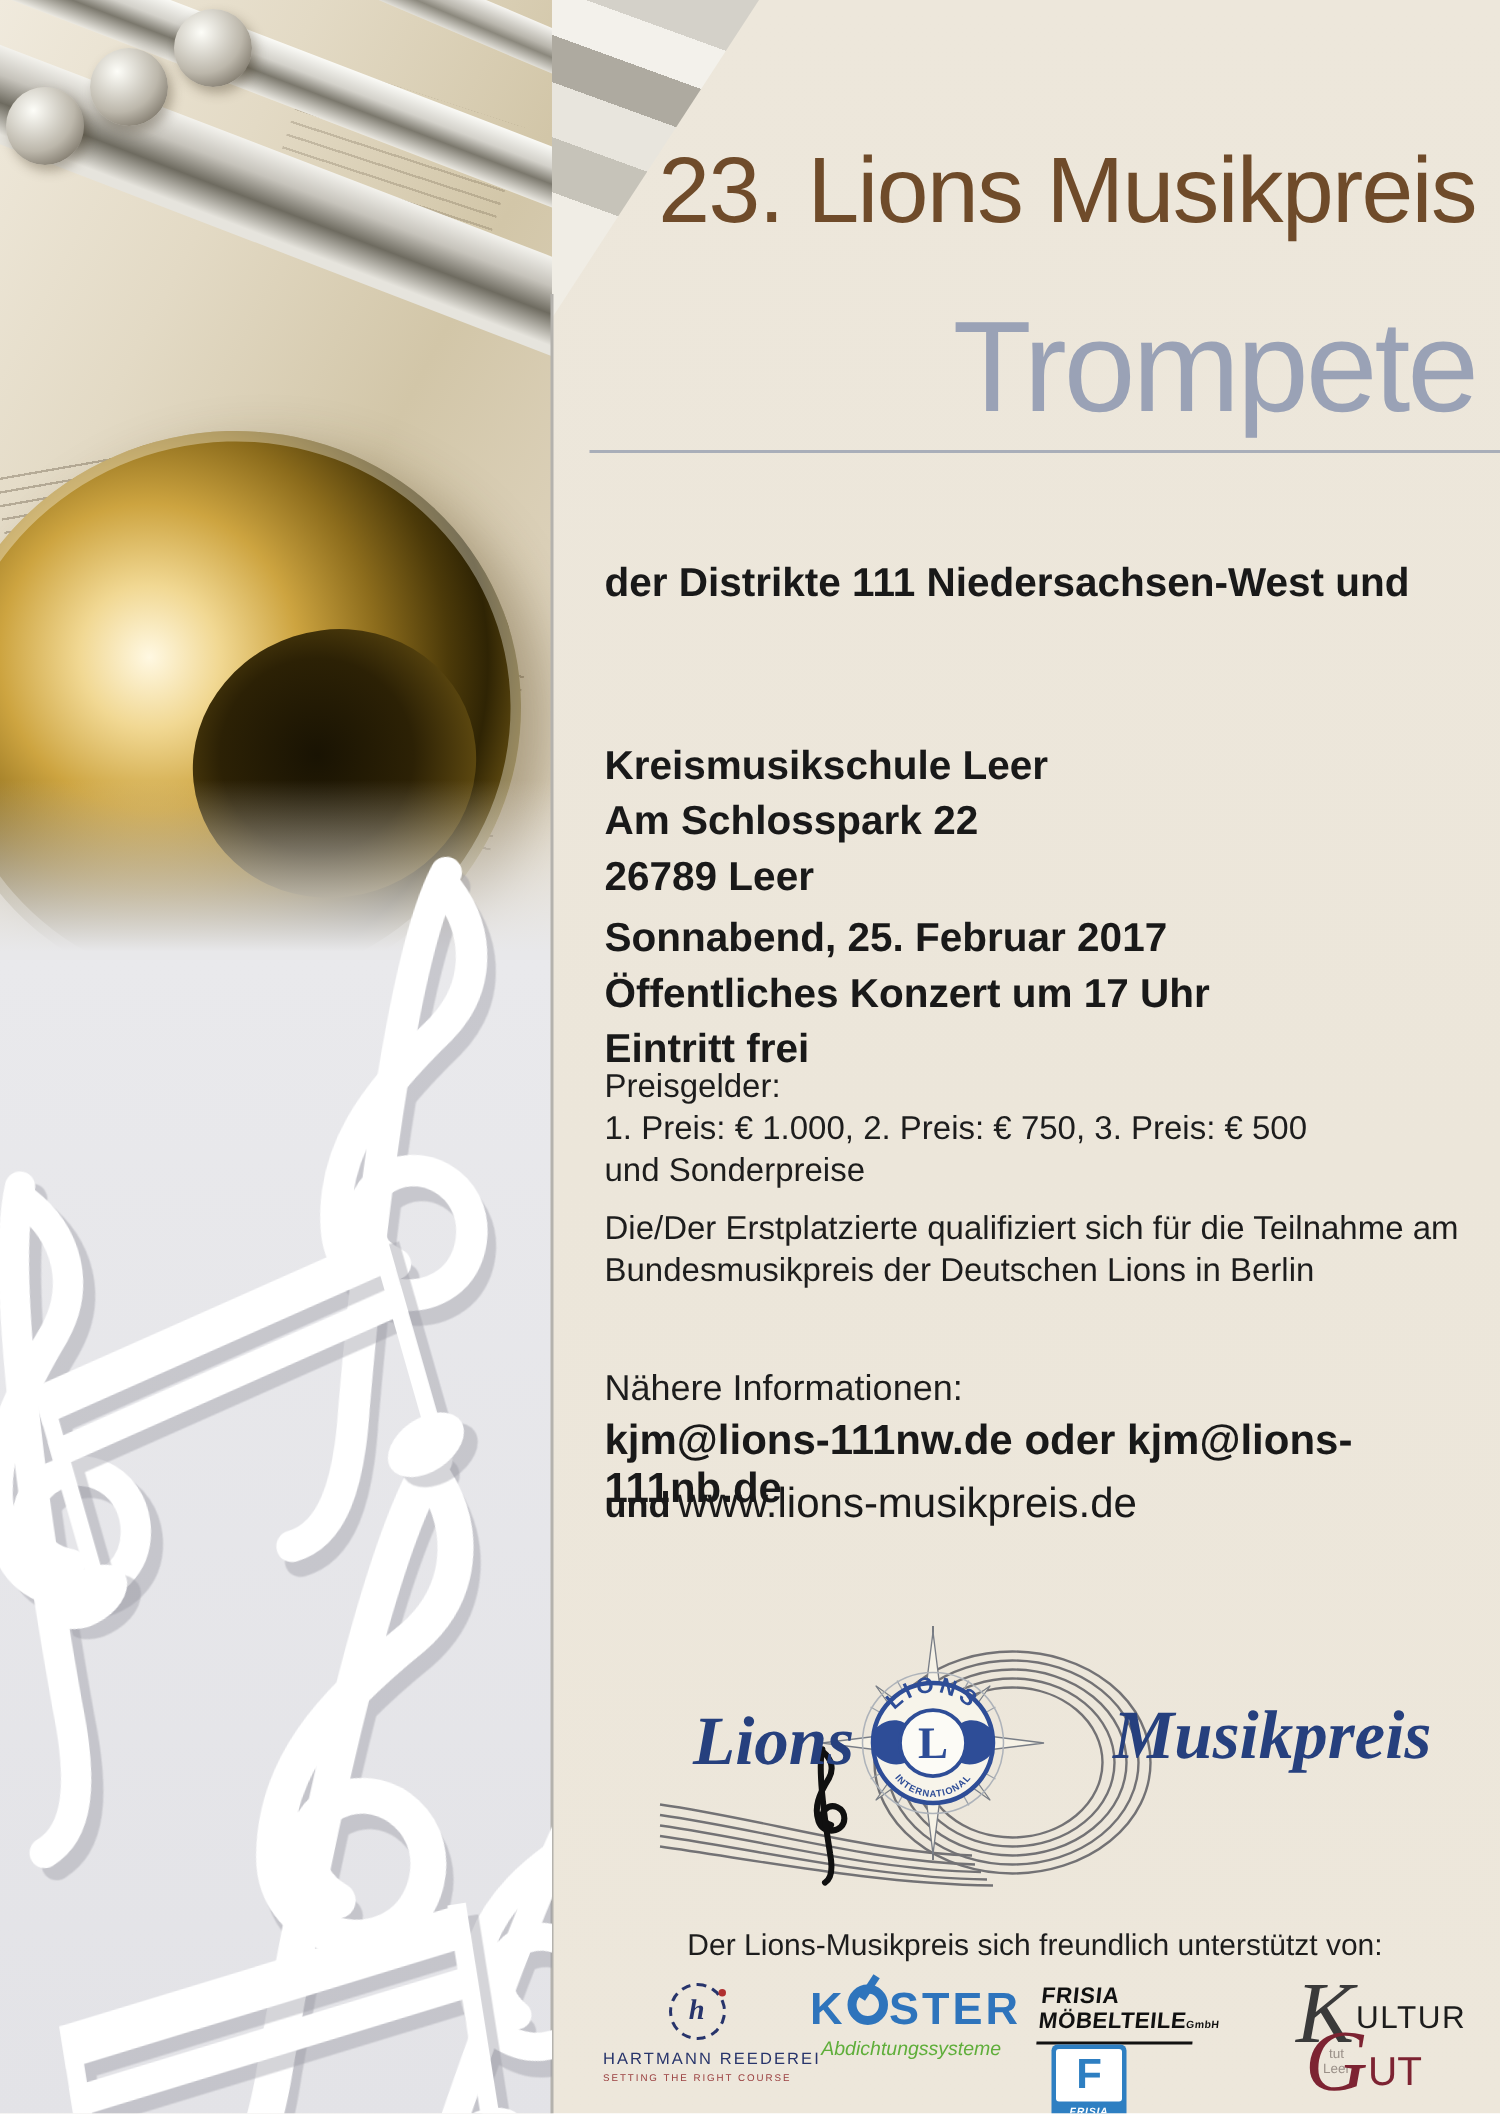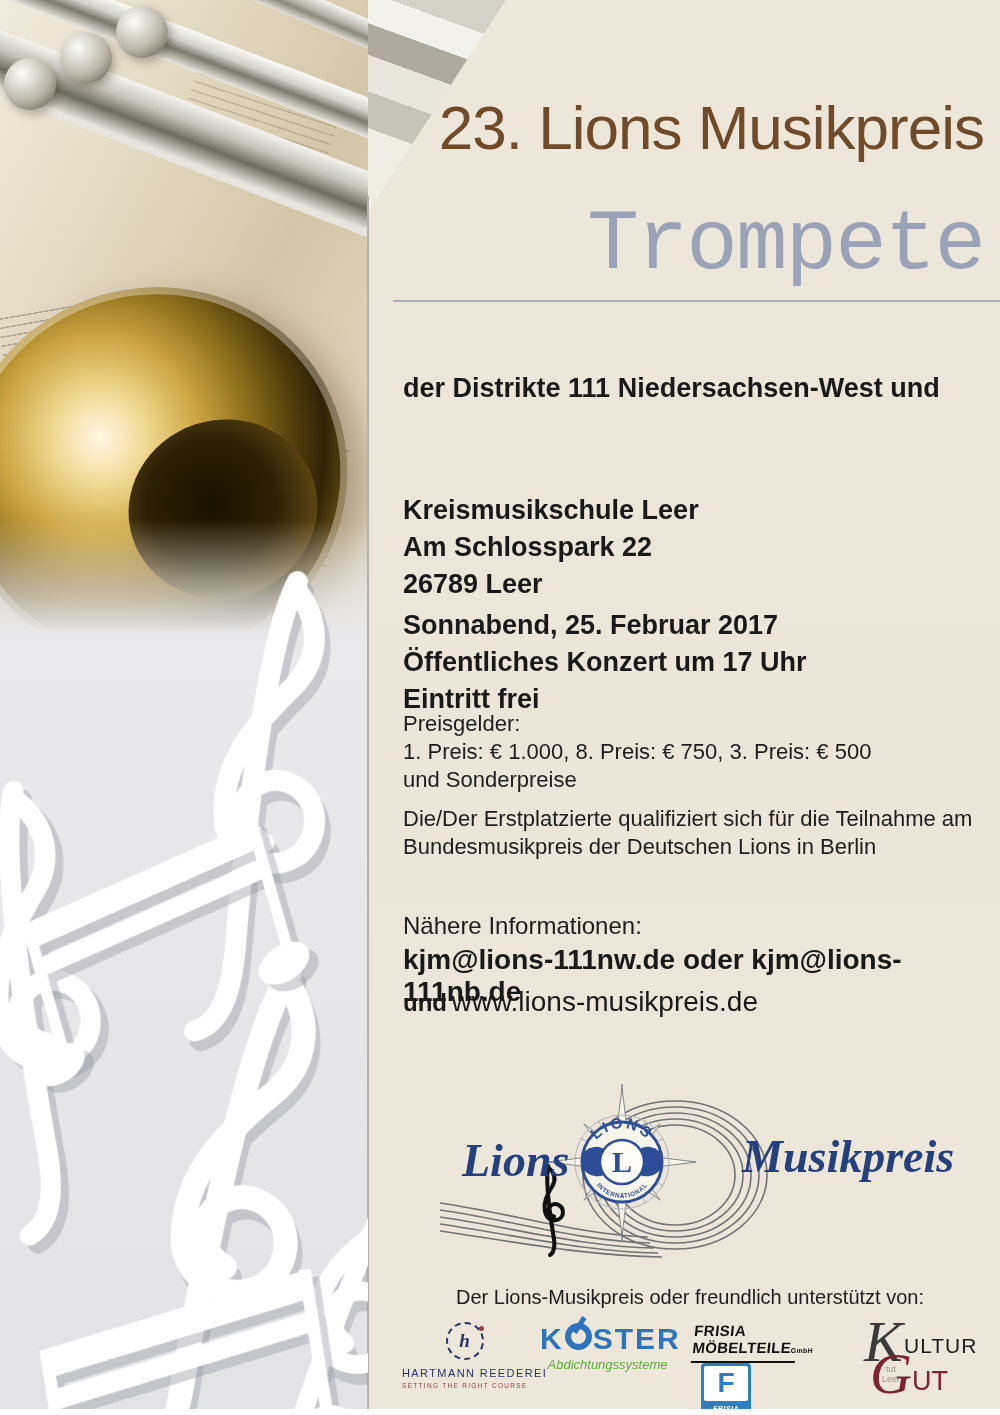--- a/index.html
+++ b/index.html
@@ -35,21 +35,21 @@
          background:linear-gradient(200deg,#d4d1c9 0 16%,#f3f1eb 16% 28%,#aeaaa0 28% 40%,#e8e5dd 40% 54%,#c6c3b9 54% 68%,#f0ede5 68% 100%);}
   .decor{position:absolute;left:0;top:640px;width:368px;height:775px;overflow:hidden;
          background:linear-gradient(180deg,#e9e9ec 0%,#e3e3e7 100%);}
   .divider{position:absolute;left:367px;top:196px;width:2px;height:1219px;background:#b4b2ad;}
   .decor-wrap{position:absolute;left:0;top:0;width:368px;height:1415px;overflow:hidden;pointer-events:none;}
   .cleffig{position:absolute;filter:drop-shadow(7px 9px 0 rgba(150,150,160,.40));}
   .cleffig svg{display:block;}
 
   
   .title1{position:absolute;right:16px;top:92px;font-size:62px;font-weight:400;letter-spacing:-1px;color:#6f4b2a;white-space:nowrap;}
-  .title2{position:absolute;right:16px;top:196px;font-size:86px;font-weight:400;letter-spacing:-2px;color:#9aa2b6;white-space:nowrap;font-family:Liberation Mono, monospace;}
+  .title2{position:absolute;right:16px;top:196px;font-size:86px;font-weight:400;letter-spacing:-2px;color:#9aa2b6;white-space:nowrap;}
   .titlerule{position:absolute;left:393px;right:0;top:300px;height:2px;background:#a9aeb9;}
 
   
   .sub{position:absolute;left:403px;top:370px;width:540px;font-size:27px;font-weight:700;color:#191919;line-height:37px;}
   .sub .l2{text-align:right;padding-right:34px;}
   .block{position:absolute;left:403px;color:#191919;}
   .bold27{font-size:27px;font-weight:700;line-height:37px;}
   .reg22{font-size:22px;font-weight:400;line-height:28px;color:#1d1d1d;}
   .venue{top:492px;} .event{top:607px;}
   .prizes{top:710px;} .qualify{top:805px;}
@@ -190,21 +190,21 @@
   </div>
 
   <div class="block bold27 event">
     <div>Sonnabend, 25. Februar 2017</div>
     <div>Öffentliches Konzert um 17 Uhr</div>
     <div>Eintritt frei</div>
   </div>
 
   <div class="block reg22 prizes">
     <div>Preisgelder:</div>
-    <div>1. Preis: € 1.000, 8. Preis: € 750, 3. Preis: € 500</div>
+    <div>1. Preis: € 1.000, 2. Preis: € 750, 3. Preis: € 500</div>
     <div>und Sonderpreise</div>
   </div>
 
   <div class="block reg22 qualify">
     <div>Die/Der Erstplatzierte qualifiziert sich für die Teilnahme am</div>
     <div>Bundesmusikpreis der Deutschen Lions in Berlin</div>
   </div>
 
   <div class="block reg22 info-h">Nähere Informationen:</div>
   <div class="block info-mail">kjm@lions-111nw.de oder kjm@lions-111nb.de</div>
@@ -270,21 +270,21 @@
       <textPath href="#arcT" startOffset="50%" text-anchor="middle">LIONS</textPath>
     </text>
     <text font-size="6.3" font-weight="bold" fill="#2e4d97" letter-spacing="0.6">
       <textPath href="#arcB" startOffset="50%" text-anchor="middle">INTERNATIONAL</textPath>
     </text>
     <text x="0" y="10" font-size="30" font-weight="bold" font-family="Liberation Serif,serif" fill="#2e4d97" text-anchor="middle">L</text>
   </svg>
   <div class="logo-lions">Lions</div>
   <div class="logo-musik">Musikpreis</div>
 
-  <div class="support">Der Lions-Musikpreis oder freundlich unterstützt von:</div>
+  <div class="support">Der Lions-Musikpreis sich freundlich unterstützt von:</div>
 
   <div class="sponsor hartmann">
     <div class="h-circle">h</div>
     <div class="h-name">HARTMANN REEDEREI</div>
     <div class="h-tag">SETTING THE RIGHT COURSE</div>
   </div>
 
   <div class="sponsor koester">
     <div class="k-name"><span>K</span><span class="o-mark"></span><span>STER</span></div>
     <div class="k-tag">Abdichtungssysteme</div>

